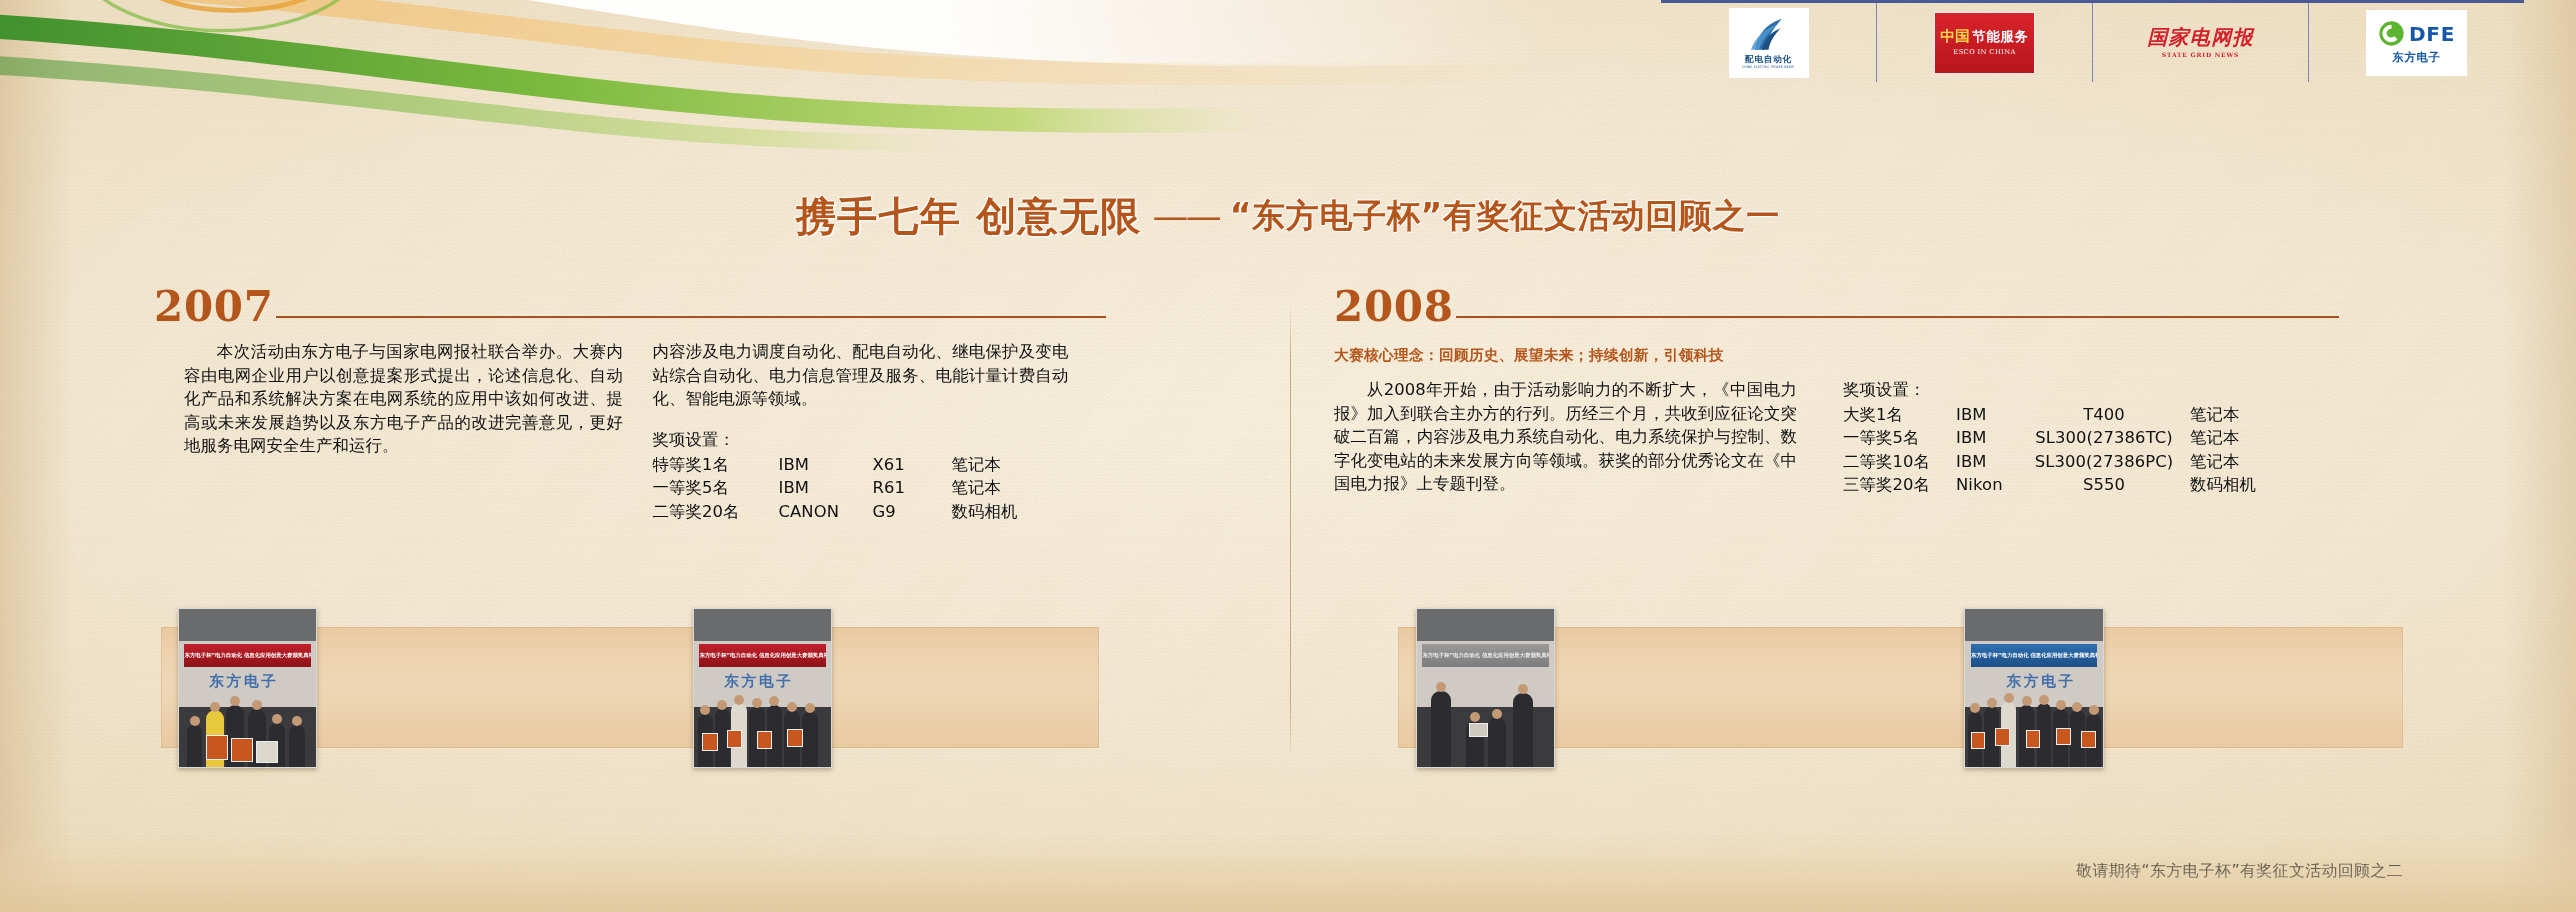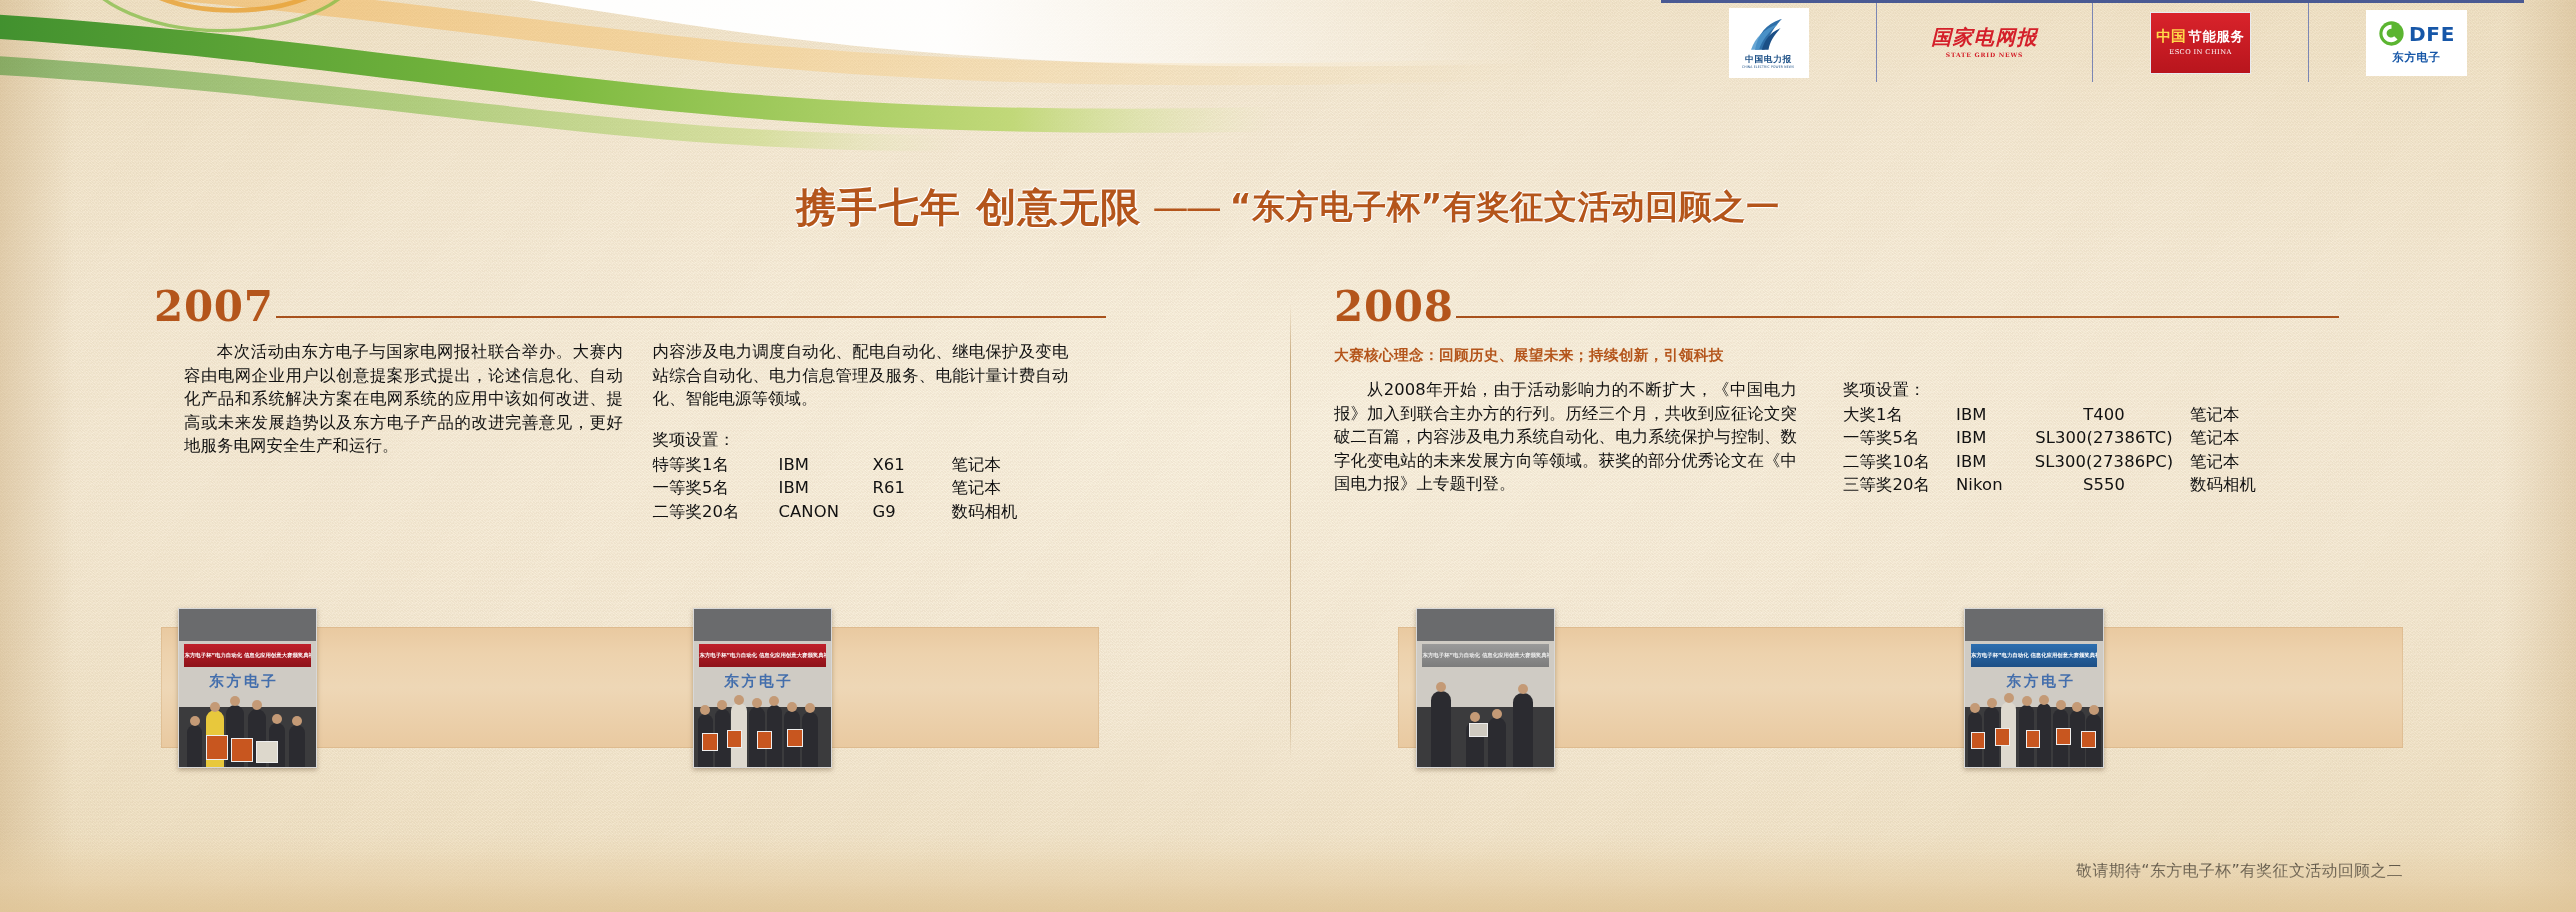--- a/index.html
+++ b/index.html
@@ -64,21 +64,21 @@
   .lg3 .jn{font-size:13.4px;color:#ffffff;font-weight:bold;line-height:1;letter-spacing:0.7px;}
   .lg3 .en{font-size:6.7px;color:#ffffff;letter-spacing:0.4px;margin-top:4px;font-family:"DejaVu Serif","Liberation Serif",serif;}
 
   .lg4{background:#ffffff;width:101px;height:66px;flex-direction:column;justify-content:center;}
   .lg4 .row{display:flex;align-items:center;gap:4px;}
   .lg4 .dfe{font-size:20px;color:#1757a8;font-weight:bold;letter-spacing:0.7px;line-height:1;}
   .lg4 .cn{font-size:11.4px;color:#1757a8;font-weight:bold;letter-spacing:0.7px;margin-top:2.7px;}
 
   
   #headline{
-    position:absolute;left:0;right:0;top:180px;text-align:center;
+    position:absolute;left:0;right:0;top:189px;text-align:center;
     white-space:nowrap;
   }
   #headline .main{
     font-size:40px;font-weight:bold;color:#b4551b;letter-spacing:1.3px;
     text-shadow:0 0 2.7px #fff, 0.7px 0.7px 0 #fff, -0.7px -0.7px 0 #fff, 1.3px 1.3px 2px rgba(255,255,255,.9);
     vertical-align:middle;
   }
   #headline .dash{
     font-size:36px;color:#b4551b;vertical-align:middle;margin:0 10.7px;letter-spacing:-2.7px;
   }
@@ -217,39 +217,39 @@
 
   <div id="logobar">
 
     <div class="logo-cell">
       <div class="logo-box lg1">
         <svg class="mark" viewBox="0 0 64 56">
           <path d="M12 50 C 16 26, 30 10, 52 4 C 40 16, 30 32, 26 50 Z" fill="#2e6ea8"></path>
           <path d="M6 50 C 12 32, 26 18, 46 12 C 32 24, 22 36, 18 50 Z" fill="#4e96cc" opacity=".85"></path>
           <path d="M22 50 C 26 36, 34 24, 50 18 C 40 28, 34 38, 32 50 Z" fill="#1b4f86"></path>
         </svg>
-        <div class="cn">中国电力报</div>
+        <div class="cn">配电自动化</div>
         <div class="en">CHINA ELECTRIC POWER NEWS</div>
-      </div>
-    </div>
-
-    <div class="logo-cell">
-      <div class="logo-box lg2">
-        <div class="cn">国家电网报</div>
-        <div class="en">STATE GRID NEWS</div>
       </div>
     </div>
 
     <div class="logo-cell">
       <div class="logo-box lg3">
         <div class="row">
           <span class="zg">中国</span>
           <span class="jn">节能服务</span>
         </div>
         <div class="en">ESCO IN CHINA</div>
+      </div>
+    </div>
+
+    <div class="logo-cell">
+      <div class="logo-box lg2">
+        <div class="cn">国家电网报</div>
+        <div class="en">STATE GRID NEWS</div>
       </div>
     </div>
 
     <div class="logo-cell">
       <div class="logo-box lg4">
         <div class="row">
           <svg width="27" height="27" viewBox="0 0 40 40">
             <circle cx="20" cy="20" r="18" fill="#5bb531"></circle>
             <path d="M20 7 a13 13 0 1 0 9 22 l-5 -5 a6.5 6.5 0 1 1 -4 -11 Z" fill="#ffffff"></path>
           </svg>

